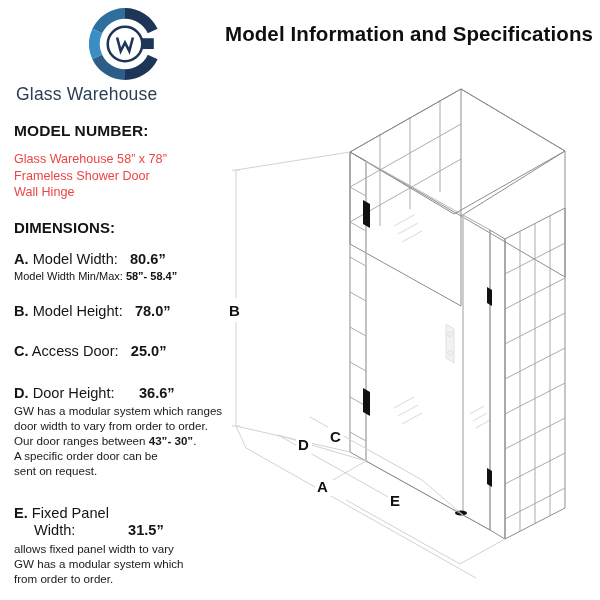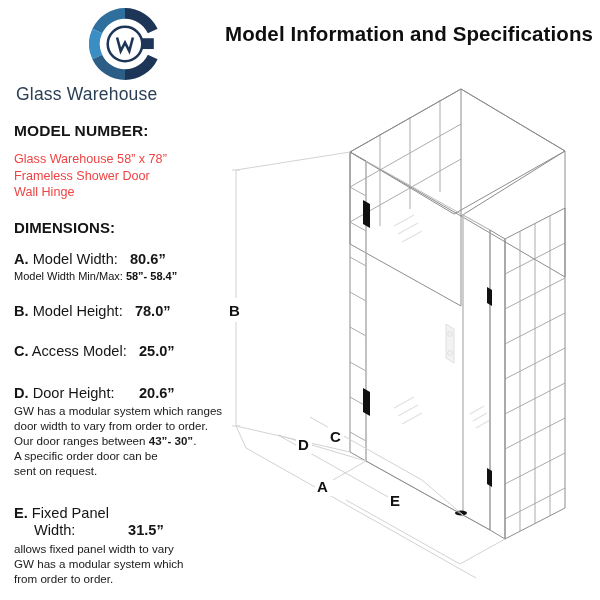--- a/index.html
+++ b/index.html
@@ -168,30 +168,30 @@
 
   <div class="dim-row" style="margin-top:19px">
     <span class="dim-letter">B.</span>
     <span class="dim-label">Model Height:</span>
     &nbsp;
     <span class="dim-value">78.0”</span>
   </div>
 
   <div class="dim-row spacer-gap-c">
     <span class="dim-letter">C.</span>
-    <span class="dim-label">Access Model:</span>
+    <span class="dim-label">Access Door:</span>
     &nbsp;
     <span class="dim-value">25.0”</span>
   </div>
 
   <div class="dim-row spacer-gap-d">
     <span class="dim-letter">D.</span>
     <span class="dim-label">Door Height:</span>
     &nbsp;&nbsp;&nbsp;&nbsp;
-    <span class="dim-value">20.6”</span>
+    <span class="dim-value">36.6”</span>
   </div>
   <div class="dim-sub">
     <div>GW has a modular system which ranges</div>
     <div>door width to vary from order to order.</div>
     <div><span>Our door ranges between </span><b>43”- 30”</b><span>.</span></div>
     <div>A specific order door can be</div>
     <div>sent on request.</div>
   </div>
 
   <div class="dim-row two-line spacer-gap-e">

